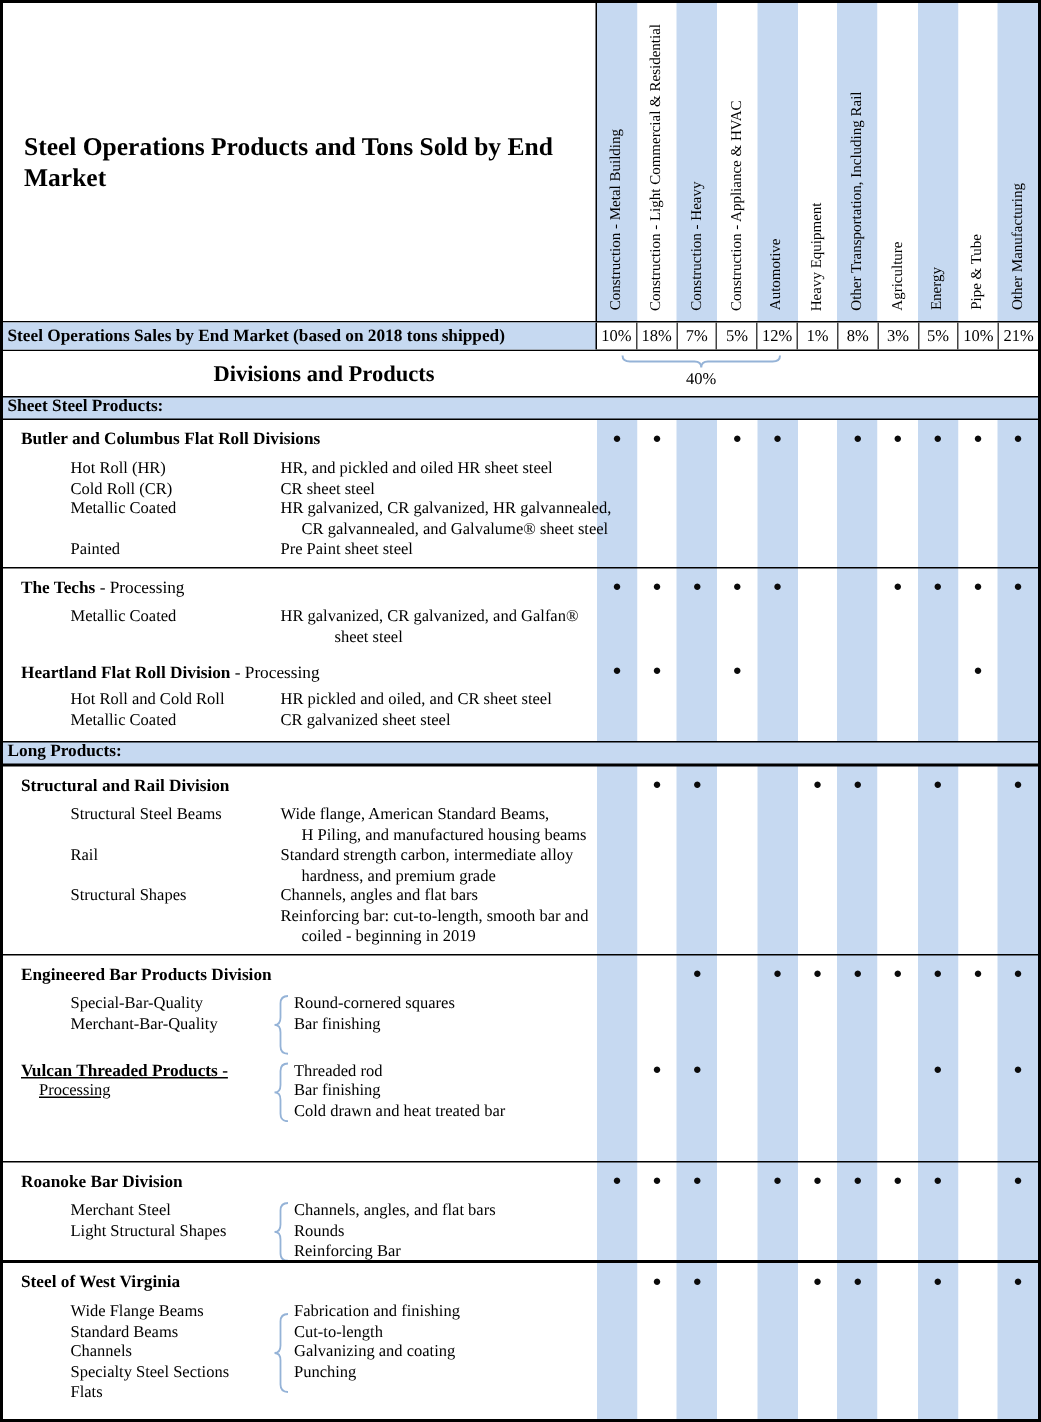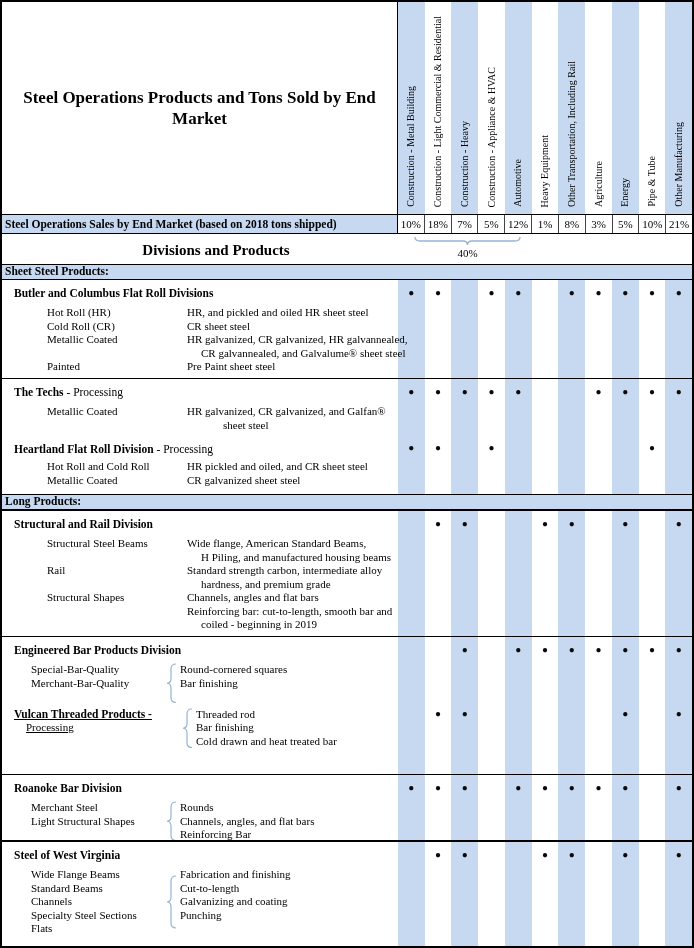--- a/index.html
+++ b/index.html
@@ -10,21 +10,21 @@
   }
   
   .stripes{position:absolute;left:396px;width:294px;display:flex;z-index:0;}
   .stripes .scol{flex:1;}
   .stripes-header{top:0;height:212px;}
   .stripes-body{top:278px;height:666px;}
   
   .hdr{position:absolute;top:0;left:0;width:690px;height:212px;display:flex;z-index:1;}
   .title-cell{width:396px;box-sizing:border-box;border-right:1px solid #000;
     display:flex;align-items:center;justify-content:center;padding:0 14px;}
-  .title-cell h1{font-size:17px;font-weight:bold;margin:0;text-align:center;line-height:1.25;}
+  .title-cell h1{font-size:17px;font-weight:bold;margin:0;text-align:left;line-height:1.25;}
   .mkt-cols{width:294px;display:flex;}
   .vcol{flex:1;display:flex;justify-content:center;align-items:flex-end;
     box-sizing:border-box;padding-bottom:7px;overflow:hidden;}
   .vlabel{writing-mode:vertical-rl;transform:rotate(180deg);white-space:nowrap;
     font-size:10px;line-height:10px;}
   
   .sales{position:absolute;top:212px;left:0;width:690px;height:20px;box-sizing:border-box;
     border-top:1px solid #000;border-bottom:1px solid #000;display:flex;z-index:2;background:#fff;}
   .sales-label{width:396px;box-sizing:border-box;border-right:1px solid #000;
     background:#C6D9F1;font-weight:bold;font-size:11.5px;line-height:18px;padding-left:3px;
@@ -54,21 +54,21 @@
   .dtitle{position:absolute;left:12px;top:7px;font-size:11.5px;white-space:nowrap;}
   .dtitle b{font-weight:bold;}
   .dotrow{position:absolute;left:396px;width:294px;top:0;height:26px;display:flex;align-items:center;}
   .dotrow .dcell{flex:1;text-align:center;font-size:10px;line-height:10px;color:#0a0a0a;}
   .pair{display:flex;}
   .pname{width:140px;margin-left:45px;font-size:11px;line-height:13.5px;flex:none;}
   .pdesc{flex:1;font-size:11px;}
   .line{font-size:11px;line-height:13.5px;}
   .ind1{padding-left:14px;}
   .ind2{padding-left:36px;}
-  .bgroup{display:flex;margin-left:29px;position:relative;}
+  .bgroup{display:flex;margin-left:45px;position:relative;}
   .bg-names{width:133px;flex:none;}
   .bg-brace{width:16px;flex:none;display:flex;align-items:center;}
   .bg-items{flex:1;}
   .nline{font-size:11px;line-height:13.5px;}
   .nline.btitle{font-size:11.5px;font-weight:bold;}
   .nline.sub{padding-left:12px;}
   .vulcan{margin-top:12px;}
   .div2{margin-top:4px;}
 </style>
 </head>
@@ -404,22 +404,22 @@
             <div class="bg-names">
               <div class="nline">Merchant Steel</div>
               <div class="nline">Light Structural Shapes</div>
             </div>
             <div class="bg-brace">
               <svg width="14" height="40.5" viewBox="0 0 14 40.5">
                 <path d="M12 1 Q7 1 7 6 L7 15.25 Q7 20.25 3 20.25 Q7 20.25 7 25.25 L7 34.5 Q7 39.5 12 39.5" fill="none" stroke="#95B3D7" stroke-width="1.2"></path>
               </svg>
             </div>
             <div class="bg-items">
+              <div class="line">Channels, angles, and flat bars</div>
               <div class="line">Rounds</div>
-              <div class="line">Channels, angles, and flat bars</div>
               <div class="line">Reinforcing Bar</div>
             </div>
           </div>
         </div>
       </div>
       <div class="block btop2" style="height: 106px;">
         <div class="division">
           <div class="titlerow">
             <div class="dtitle"><b>Steel of West Virginia</b></div>
             <div class="dotrow" style="top: 0px; height: 26px;">

